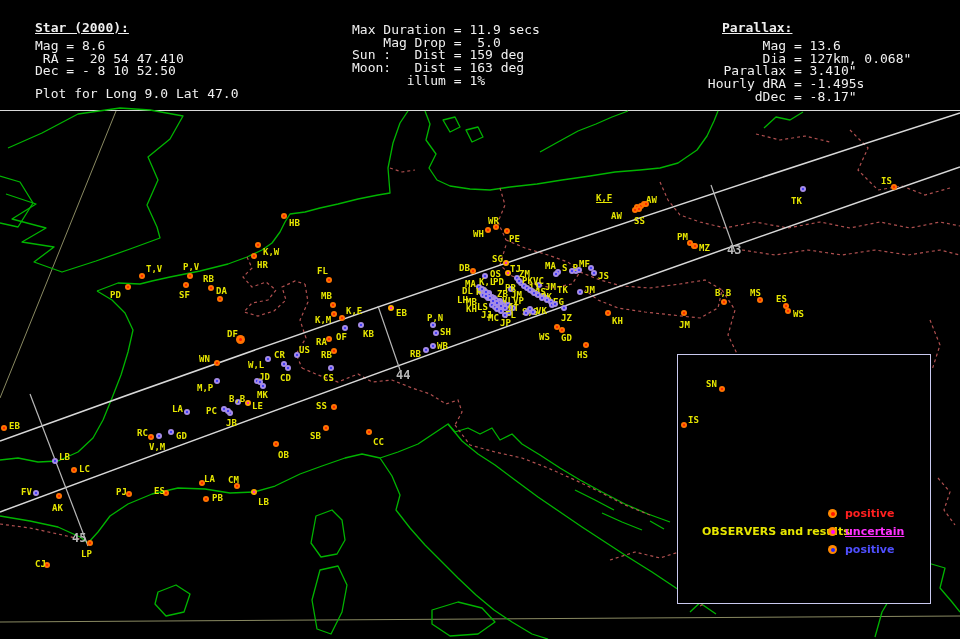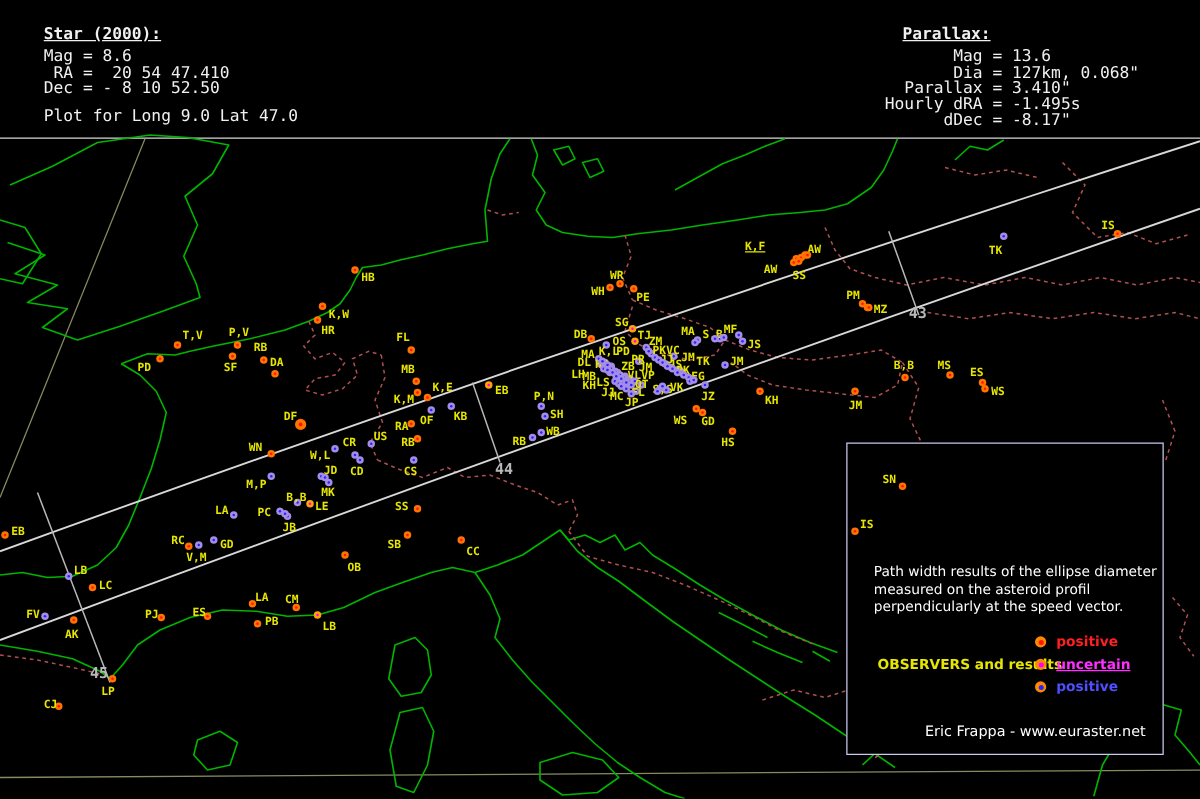--- a/index.html
+++ b/index.html
@@ -36,20 +36,27 @@
 <body>
 
 <div id="app">
 
   <div class="hdr star-h">Star (2000):</div>
   <div class="hdr pre star-lines">
       <div>Mag = 8.6</div>
       <div> RA =  20 54 47.410</div>
       <div>Dec = - 8 10 52.50</div>
     </div>
+  <div class="hdr pre mid-lines">
+      <div>Max Duration = 11.9 secs</div>
+      <div>    Mag Drop =  5.0</div>
+      <div>Sun :   Dist = 159 deg</div>
+      <div>Moon:   Dist = 163 deg</div>
+      <div>       illum = 1%</div>
+    </div>
   <div class="hdr ast-h">Parallax:</div>
   <div class="hdr pre ast-lines">
       <div>        Mag = 13.6</div>
       <div>        Dia = 127km, 0.068"</div>
       <div>   Parallax = 3.410"</div>
       <div> Hourly dRA = -1.495s</div>
       <div>       dDec = -8.17"</div>
     </div>
   <div class="hdr plot">Plot for Long 9.0  Lat 47.0</div>
 
@@ -691,23 +698,20 @@
         <i style="left: 2px; top: 2px; width: 2px; height: 2px; background: rgb(255, 20, 0);"></i>
       </div>
     </div>
   <div id="minutes" class="abs" style="left:0;top:0;z-index:4;">
       <span class="minute" style="left: 727px; top: 243px;">43</span>
       <span class="minute" style="left: 396px; top: 368px;">44</span>
       <span class="minute" style="left: 72px; top: 531px;">45</span>
     </div>
 
   <div class="legend">
-    <div class="leg-note">Path width results of the ellipse diameter
-measured on the asteroid profil
-perpendicularly at the speed vector.</div>
     <div class="leg-obs">OBSERVERS and results</div>
     <div id="legend-items">
         <div class="leg-item" style="top: 152px;">
           <div class="dot" style="background: rgb(255, 136, 0);">
             <i style="background: rgb(255, 20, 0);"></i>
           </div>
           <span style="color: rgb(255, 32, 32);">positive</span>
         </div>
         <div class="leg-item" style="top: 170px;">
           <div class="dot" style="background: rgb(255, 136, 0);">
@@ -715,16 +719,15 @@
           </div>
           <span style="color: rgb(255, 48, 255); text-decoration: underline;">uncertain</span>
         </div>
         <div class="leg-item" style="top: 188px;">
           <div class="dot" style="background: rgb(255, 136, 0);">
             <i style="background: rgb(36, 36, 255);"></i>
           </div>
           <span style="color: rgb(79, 79, 255);">positive</span>
         </div>
       </div>
-    <div class="credit">Eric Frappa - www.euraster.net</div>
   </div>
 
 </div>
 
 </body></html>

